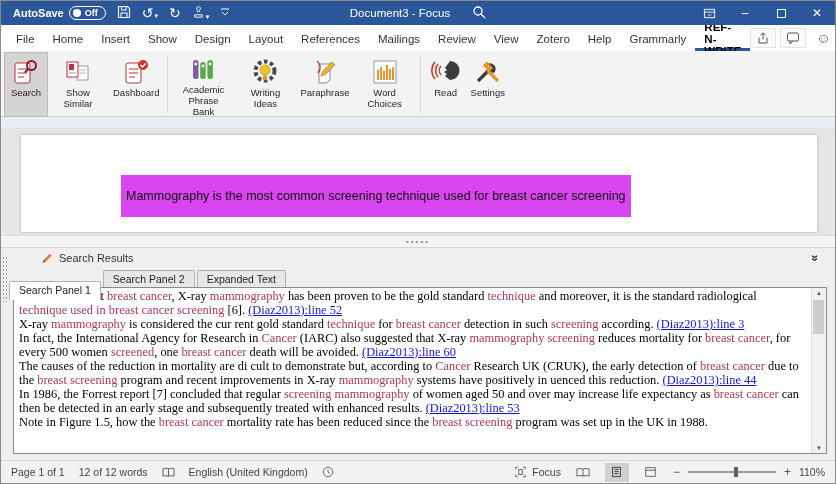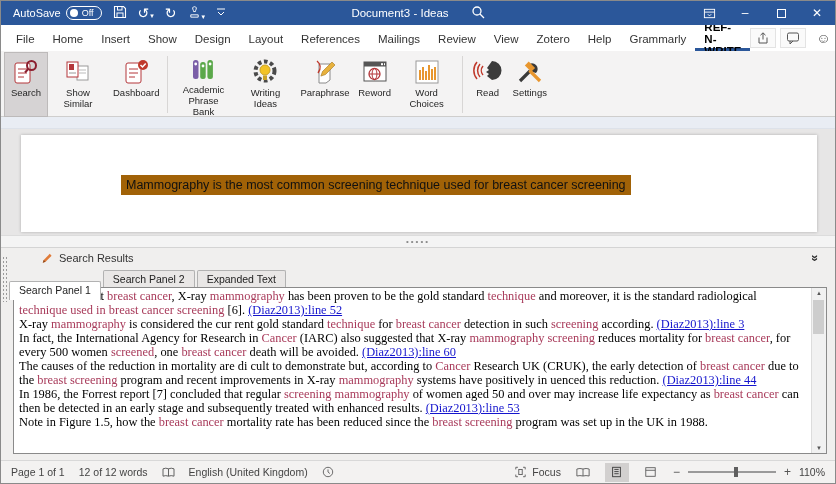--- a/index.html
+++ b/index.html
@@ -7,21 +7,21 @@
   body {
     font-family: "Liberation Sans", sans-serif;
     border: 1px solid #8a8a8a;
     display: flex; flex-direction: column;
     background: #fff; overflow: hidden;
     color: #222;
   }
   
   .titlebar { height: 24px; background: var(--titlebar, #2b579a); color:#fff; display:flex; align-items:center; font-size:11px; position:relative; flex:0 0 auto; }
   .qat { display:flex; align-items:center; gap:11px; padding-left:12px; z-index:2; }
-  .autosave { display:flex; align-items:center; gap:5px; }
+  .autosave { display:flex; align-items:center; gap:5px;font-weight:bold; }
   .pill { display:flex; align-items:center; gap:4px; border:1px solid #fff; border-radius:9px; padding:1px 7px 1px 3px; font-size:9px; }
   .pill .dot { width:8px; height:8px; border-radius:50%; background:#fff; display:inline-block; }
   .qat .glyph { font-size:14px; line-height:1; color:#fff; }
   .caret { font-size:7px; margin-left:1px; }
   .title-area { position:absolute; left:0; right:0; top:0; bottom:0; display:flex; align-items:center; justify-content:center; gap:22px; z-index:1; }
   .title-text { font-size:11.5px; }
   .win-controls { margin-left:auto; display:flex; z-index:2; height:100%; }
   .win-btn { width:36px; display:flex; align-items:center; justify-content:center; font-size:12px; }
   .maxbox { width:9px; height:9px; border:1px solid #fff; display:inline-block; }
   
@@ -35,21 +35,21 @@
   
   .ribbon { height:66px; background:#f4f3f3; border-bottom:1px solid #cfcecd; display:flex; align-items:stretch; padding:2px 2px 0 4px; flex:0 0 auto; }
   .rbtn { display:flex; flex-direction:column; align-items:center; padding:3px 4px 1px; min-width:42px; max-width:62px; font-size:9.5px; color:#262626; text-align:center; line-height:1.18; }
   .rbtn .icon { height:31px; display:flex; align-items:center; justify-content:center; }
   .rbtn.active { background:#d6d3d4; outline:1px solid #bdbaba; }
   .rsep { width:1px; background:#d8d6d5; margin:3px 4px; }
   
   .docband { height:12px; background:#e9edf4; border-bottom:1px solid #dde2ea; flex:0 0 auto; }
   .docarea { height:106px; background:#e7e6e6; position:relative; flex:0 0 auto; }
   .page { position:absolute; left:20px; right:18px; top:6px; bottom:3px; background:#fff; box-shadow:0 0 3px rgba(0,0,0,.25); }
-  .sentence { position:absolute; left:100px; top:40px; font-size:12.5px; color:#111; background:#a16207; padding:3px 5px; }
+  .sentence { position:absolute; left:100px; top:40px; font-size:12.5px; color:#111; background:#d946ef; padding:14px 5px; }
   
   .splitter { height:13px; background:#f4f4f4; border-top:1px solid #dcdcdc; border-bottom:1px solid #d4d4d4; display:flex; align-items:center; justify-content:center; flex:0 0 auto; color:#8a8a8a; }
   .splitter::after { content:"\2022\2022\2022\2022\2022"; font-size:8px; letter-spacing:2px; }
   
   .panel { flex:1 1 auto; background:#f0efee; display:flex; flex-direction:column; position:relative; min-height:0; }
   .drag-rail { position:absolute; left:1px; top:8px; width:6px; height:46px; background-image:radial-gradient(#9a9a9a 1px, transparent 1px); background-size:3px 4px; }
   .panel-header { height:20px; display:flex; align-items:center; gap:6px; padding-left:39px; font-size:11px; color:#333; flex:0 0 auto; }
   .collapse-btn { position:absolute; right:16px; top:3px; transform:rotate(90deg); font-size:12px; color:#333; font-weight:bold; }
   .tabs { display:flex; align-items:flex-end; gap:2px; padding-left:8px; height:19px; flex:0 0 auto; }
   .tab { background:#e9e7e6; border:1px solid #b2b2b2; border-bottom:none; border-radius:2px 2px 0 0; padding:2px 9px 2px; font-size:10.5px; color:#222; }
@@ -99,21 +99,21 @@
         </svg><span class="caret">▾</span>
     </span>
     <span>
       <svg width="10" height="10" viewBox="0 0 10 10">
           <line x1="1" y1="2" x2="9" y2="2" stroke="#fff"></line>
           <path d="M2 5 l3 3 3-3" fill="none" stroke="#fff"></path>
         </svg>
     </span>
   </div>
   <div class="title-area">
-    <span class="title-text">Document3  -  Ideas</span>
+    <span class="title-text">Document3  -  Focus</span>
     <span>
       <svg width="14" height="14" viewBox="0 0 14 14">
           <circle cx="6" cy="6" r="4" fill="none" stroke="#fff" stroke-width="1.3"></circle>
           <line x1="9" y1="9" x2="13" y2="13" stroke="#fff" stroke-width="1.3"></line>
         </svg>
     </span>
   </div>
   <div class="win-controls">
     <span class="win-btn">
       <svg width="13" height="13" viewBox="0 0 14 14">
@@ -239,34 +239,20 @@
       <svg width="28" height="28" viewBox="0 0 28 28">
           <path d="M8 6 h11 v16 l-4 3 h-7 z" fill="#fff" stroke="#8a8a8a"></path>
           <path d="M6 3 q6 5 1 12" fill="none" stroke="#c0392b" stroke-width="1.3"></path>
           <path d="M21 4 l-9.5 9.5 -1.6 4.6 4.6-1.6 9.5-9.5 z" fill="#e8b23d" stroke="#a2761f" stroke-width="0.6"></path>
         </svg>
     </span>
     <span>Paraphrase</span>
   </div>
   <div class="rbtn">
     <span class="icon">
-      <svg width="28" height="28" viewBox="0 0 28 28">
-          <rect x="3" y="4" width="22" height="19" fill="#fff" stroke="#555"></rect>
-          <rect x="3" y="4" width="22" height="4.5" fill="#555"></rect>
-          <rect x="20" y="5.2" width="2" height="2" fill="#fff"></rect>
-          <rect x="23" y="5.2" width="1" height="2" fill="#fff"></rect>
-          <circle cx="13.5" cy="16" r="5.5" fill="none" stroke="#b4373b" stroke-width="1.3"></circle>
-          <ellipse cx="13.5" cy="16" rx="2.4" ry="5.5" fill="none" stroke="#b4373b"></ellipse>
-          <line x1="8" y1="16" x2="19" y2="16" stroke="#b4373b"></line>
-        </svg>
-    </span>
-    <span>Reword</span>
-  </div>
-  <div class="rbtn">
-    <span class="icon">
       <svg width="26" height="28" viewBox="0 0 26 28">
           <rect x="2" y="3" width="22" height="22" fill="#fff" stroke="#9a9a9a"></rect>
           <rect x="5" y="12" width="2" height="10" fill="#e8962e"></rect>
           <rect x="8" y="9" width="2" height="13" fill="#e8962e"></rect>
           <rect x="11" y="13" width="2" height="9" fill="#e8962e"></rect>
           <rect x="14" y="7" width="2" height="15" fill="#e8962e"></rect>
           <rect x="17" y="11" width="2" height="11" fill="#e8962e"></rect>
           <rect x="20" y="9" width="2" height="13" fill="#e8962e"></rect>
         </svg>
     </span>

